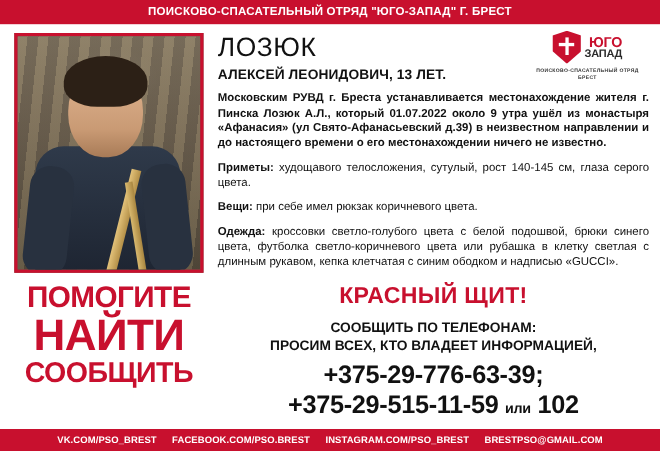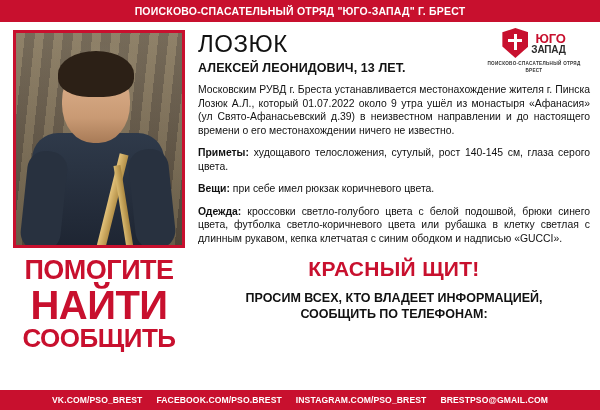--- a/index.html
+++ b/index.html
@@ -259,20 +259,21 @@
     color: #333333;
     letter-spacing: 0.3px;
     line-height: 1.5;
   }
   .para {
     font-size: 10.4px;
     color: #111111;
     line-height: 1.3;
     text-align: justify;
     margin-top: 8px;
+    font-weight: bold;
   }
   .field {
     font-size: 10.4px;
     color: #111111;
     line-height: 1.3;
     text-align: justify;
     margin-top: 9px;
   }
   .field .lbl {
     font-weight: bold;
@@ -387,24 +388,32 @@
         <span class="lbl">Вещи:</span><span> при себе имел рюкзак коричневого цвета.</span>
       </div>
 
       <div class="field">
         <span class="lbl">Одежда:</span><span> кроссовки светло-голубого цвета с белой подошвой, брюки синего цвета, футболка светло-коричневого цвета или рубашка в клетку светлая с длинным рукавом, кепка клетчатая с синим ободком и надписью «GUCCI».</span>
       </div>
 
       <div class="redshield">КРАСНЫЙ ЩИТ!</div>
 
       <div class="callline">
+        <div>СООБЩИТЬ ПО ТЕЛЕФОНАМ:</div>
         <div>ПРОСИМ ВСЕХ, КТО ВЛАДЕЕТ ИНФОРМАЦИЕЙ,</div>
-        <div>СООБЩИТЬ ПО ТЕЛЕФОНАМ:</div>
-      </div>
-
+      </div>
+
+      <div class="phone">
+        <div>+375-29-776-63-39;</div>
+        <div>
+          <span>+375-29-515-11-59</span>
+          <span class="small">или</span>
+          <span>102</span>
+        </div>
+      </div>
 
     </div>
 
   </div>
 
   <div class="bottombar">
     <span>VK.COM/PSO_BREST</span>
     <span>FACEBOOK.COM/PSO.BREST</span>
     <span>INSTAGRAM.COM/PSO_BREST</span>
     <span>BRESTPSO@GMAIL.COM</span>

